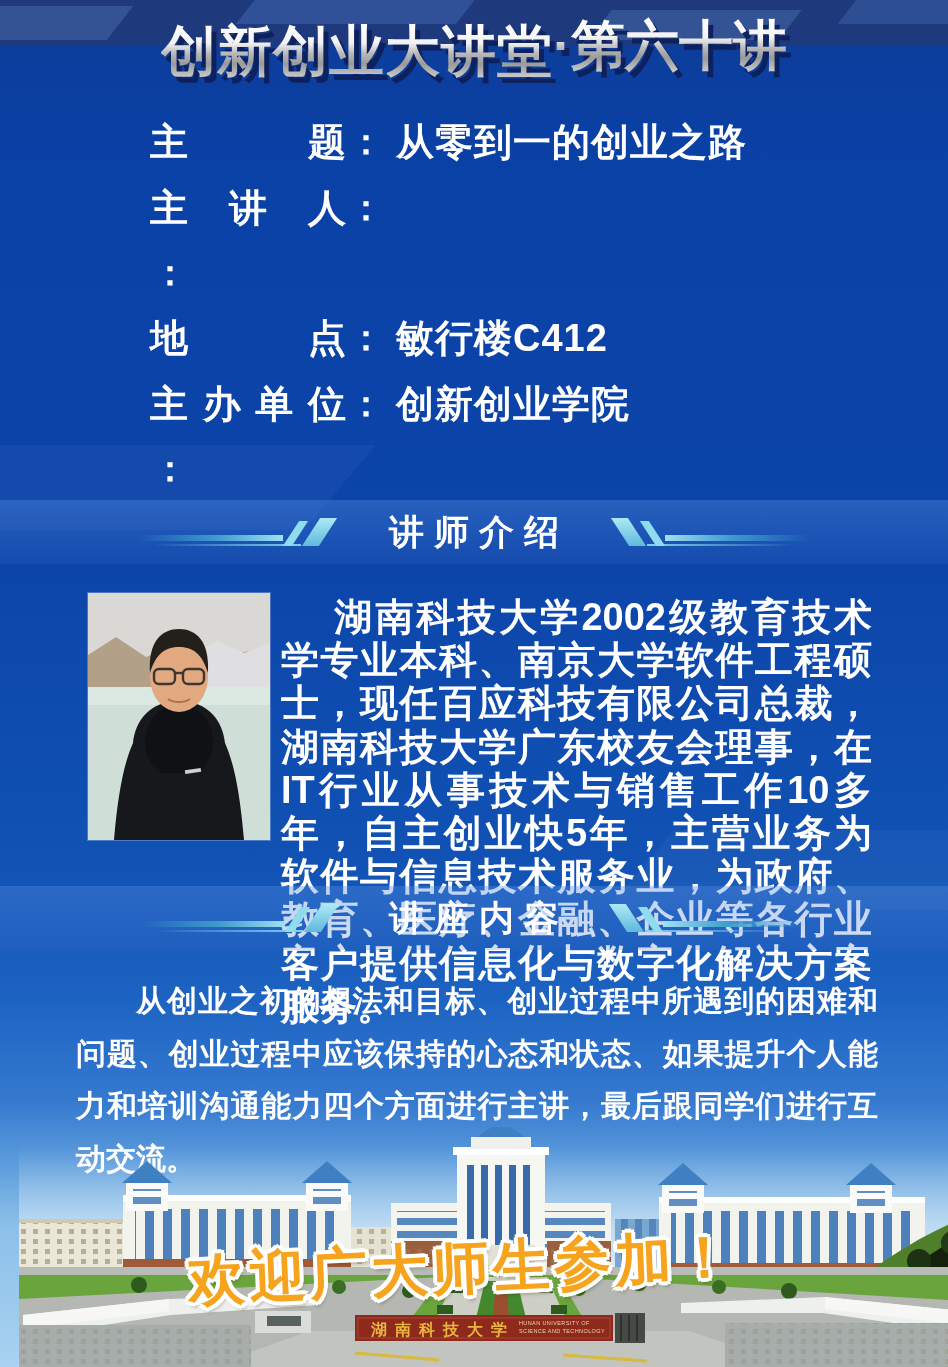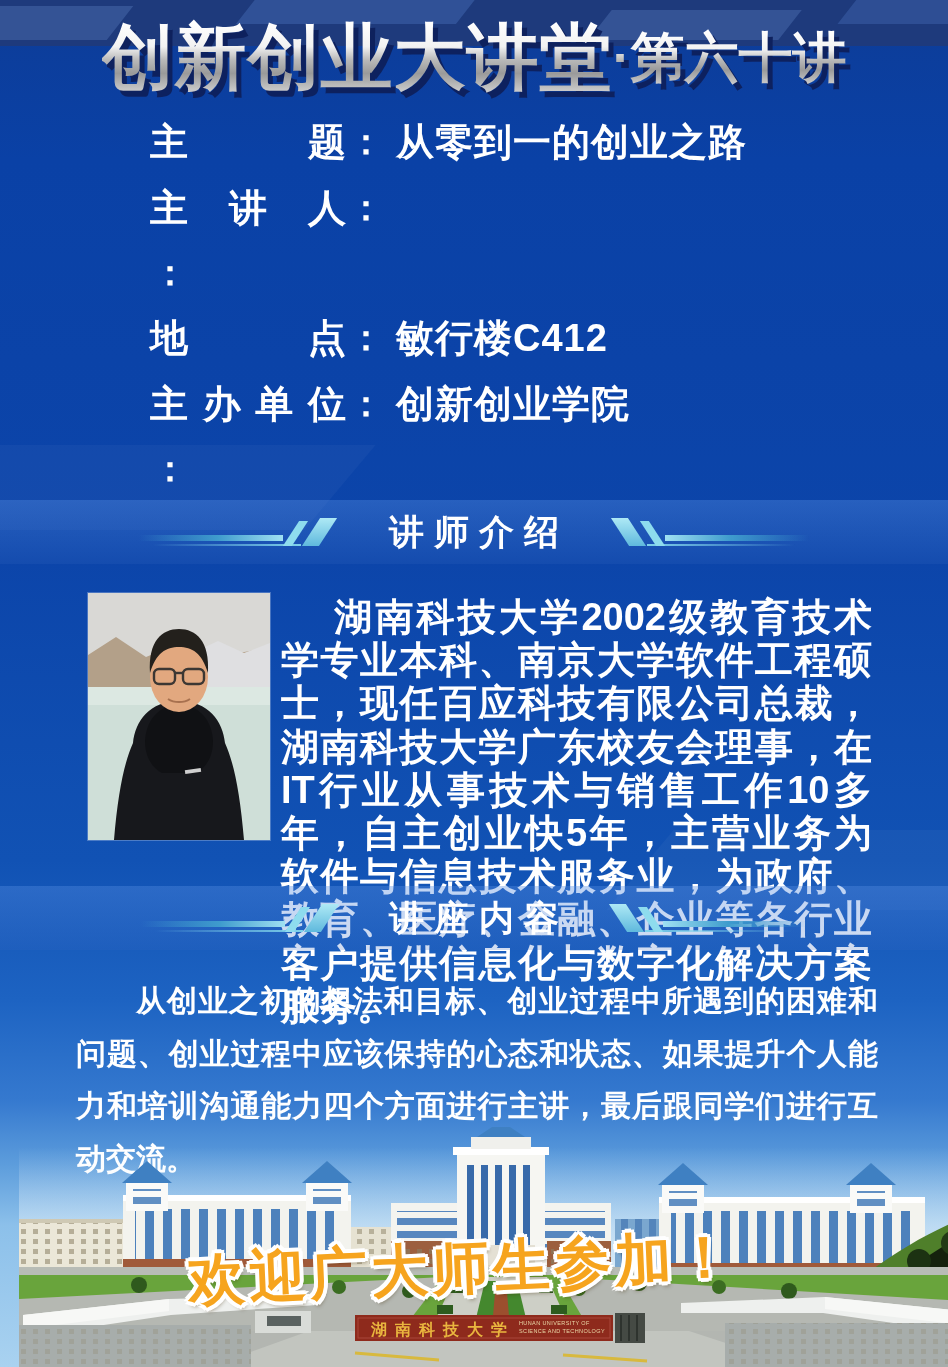--- a/index.html
+++ b/index.html
@@ -19,21 +19,21 @@
   .bgs1{left:-90px;top:445px;width:430px;height:85px;}
   .bgs2{left:640px;top:830px;width:420px;height:80px;}
   
   .title-wrap{position:absolute;top:10px;left:0;width:948px;text-align:center;white-space:nowrap;}
   .title-main,.title-suffix{
     display:inline-block;font-weight:bold;color:#ededed;letter-spacing:1px;
     background:linear-gradient(180deg,#ffffff 12%,#f2f2f2 38%,#b9b9b9 52%,#9a9a9a 66%,#dedede 92%);
     -webkit-background-clip:text;background-clip:text;-webkit-text-fill-color:transparent;
     filter:drop-shadow(5px 6px 0px rgba(14,32,92,.95));
   }
-  .title-main{font-size:72px;}
+  .title-main{font-size:55px;}
   .title-suffix{font-size:54px;vertical-align:6px;letter-spacing:0px;}
   
   .info{position:absolute;left:150px;top:110px;}
   .info-row{display:flex;align-items:center;height:65.4px;}
   .info-label{display:inline-block;width:196px;font-size:38px;font-weight:bold;color:#fff;text-align:justify;text-align-last:justify;}
   .info-colon{font-size:36px;font-weight:bold;color:#fff;margin:0 12px 0 2px;}
   .info-value{font-size:38px;font-weight:bold;color:#fff;letter-spacing:1px;white-space:nowrap;}
   
   .sec-head{position:absolute;left:0;width:948px;height:64px;display:flex;align-items:center;justify-content:center;gap:26px;}
   .sec-head::before{content:"";position:absolute;inset:0;background:linear-gradient(180deg,rgba(84,140,225,.38),rgba(50,100,190,.22));}

